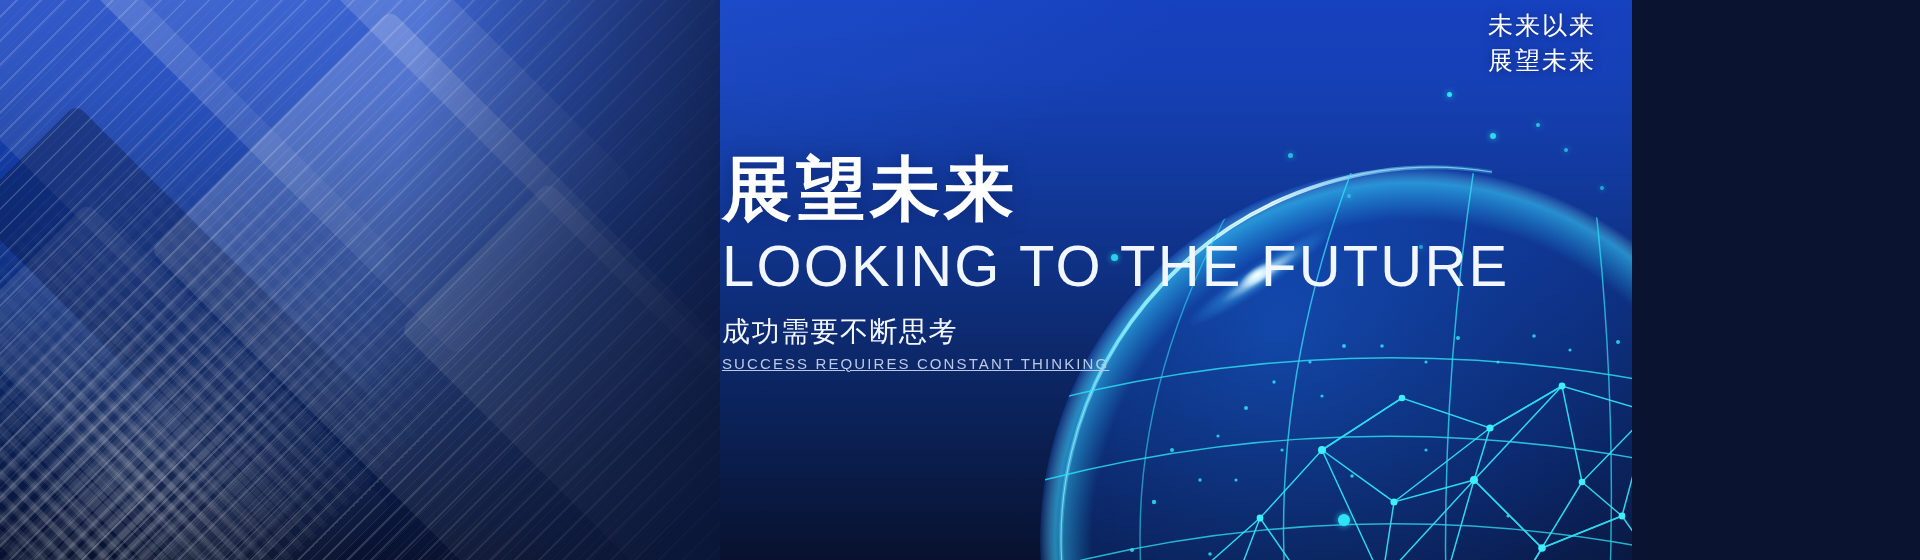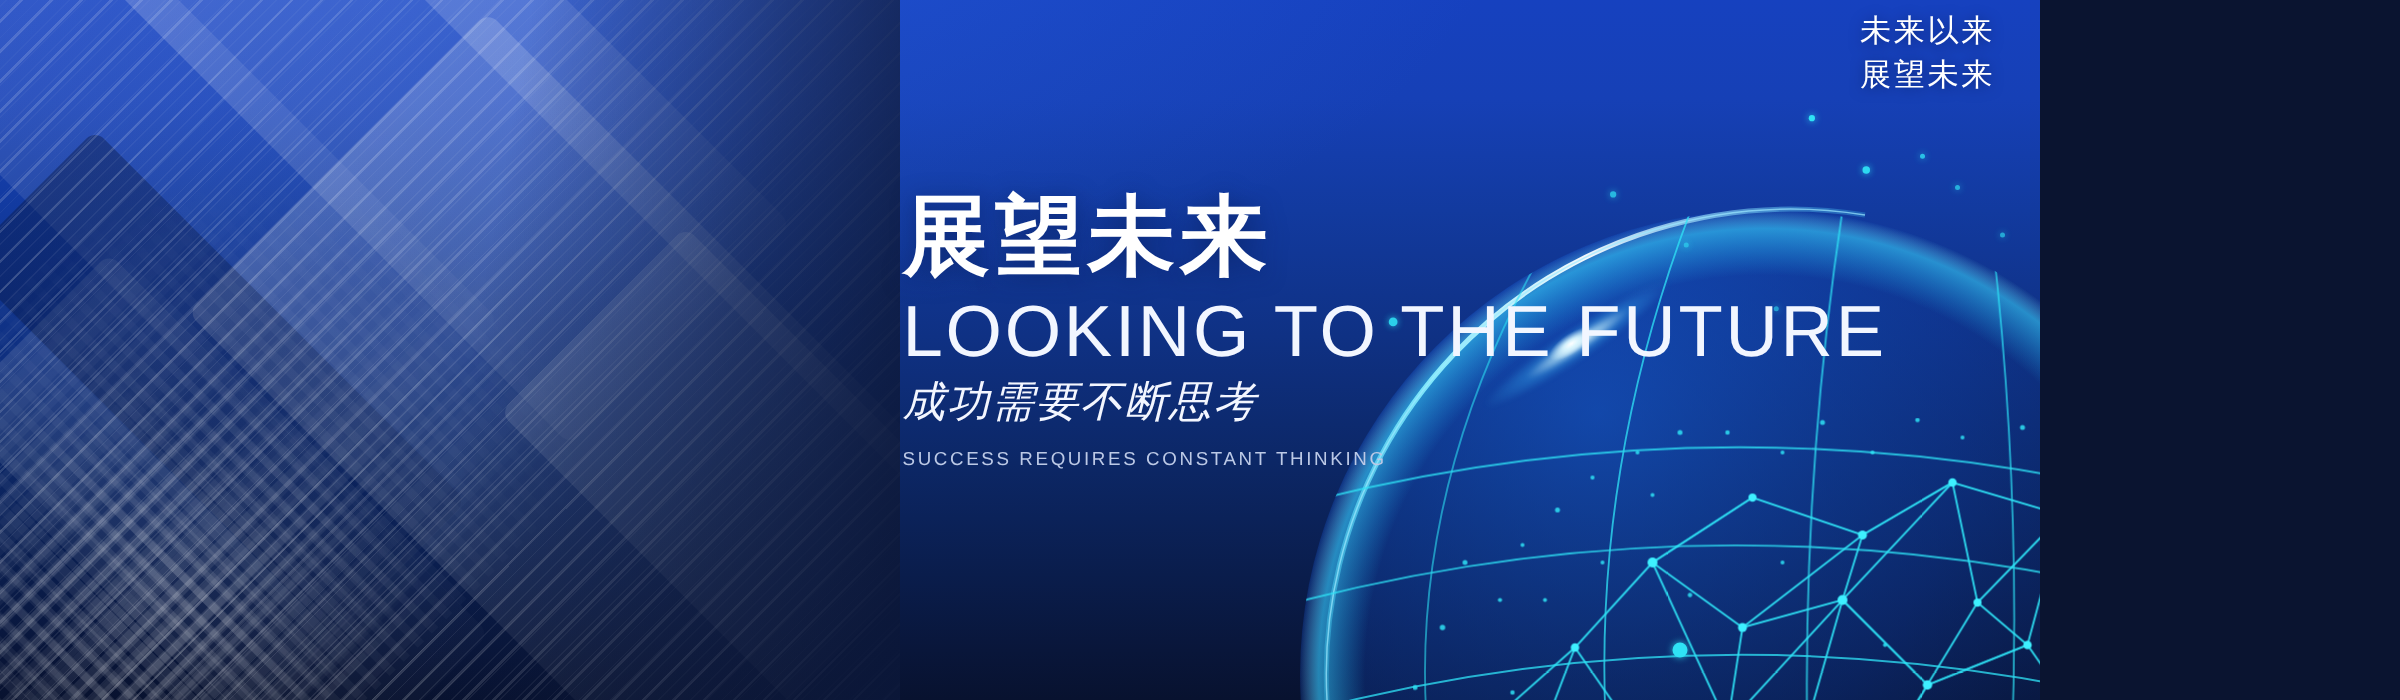--- a/index.html
+++ b/index.html
@@ -158,34 +158,34 @@
   .title-en{
     margin-top:6px;
     font-size:58px;
     font-weight:300;
     letter-spacing:2.2px;
     line-height:1.12;
     color:#f2f6ff;
     white-space:nowrap;
   }
   .sub-cn{
-    font-size:34px;
+    margin-top:14px;
+    font-size:28px;
     font-weight:500;
     letter-spacing:1.5px;
     line-height:1.36;
     color:#f3f6ff;
-    font-style:italic;
   }
   .sub-en{
-    margin-top:10px;
     font-size:15px;
     font-weight:400;
     letter-spacing:2.1px;
     line-height:1.72;
     color:#bcc9e6;
+    text-decoration:underline;
   }
 
   .corner-tag{
     position:absolute;
     right:36px; top:8px;
     text-align:right;
     color:#ffffff;
     font-size:25px;
     font-weight:400;
     letter-spacing:2px;

